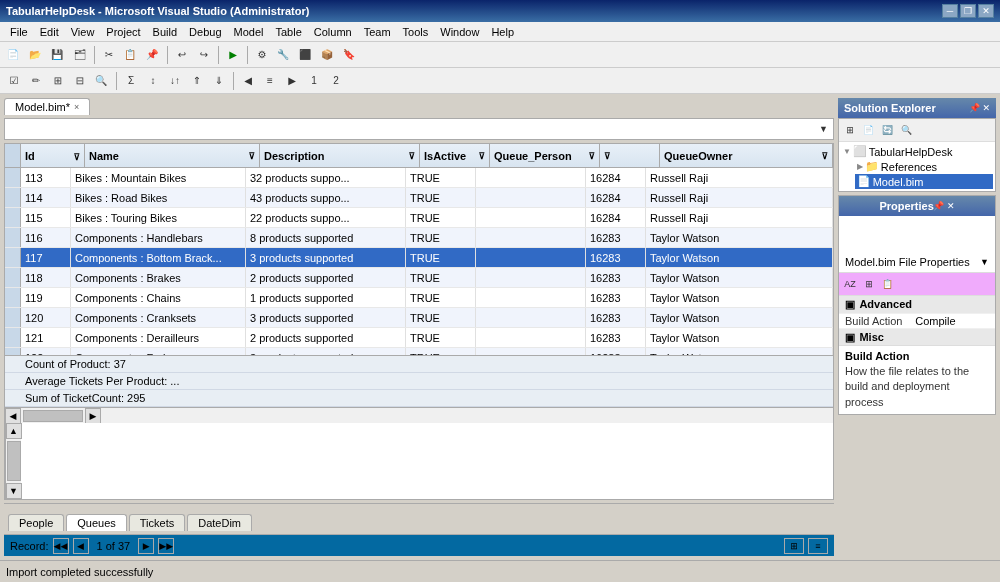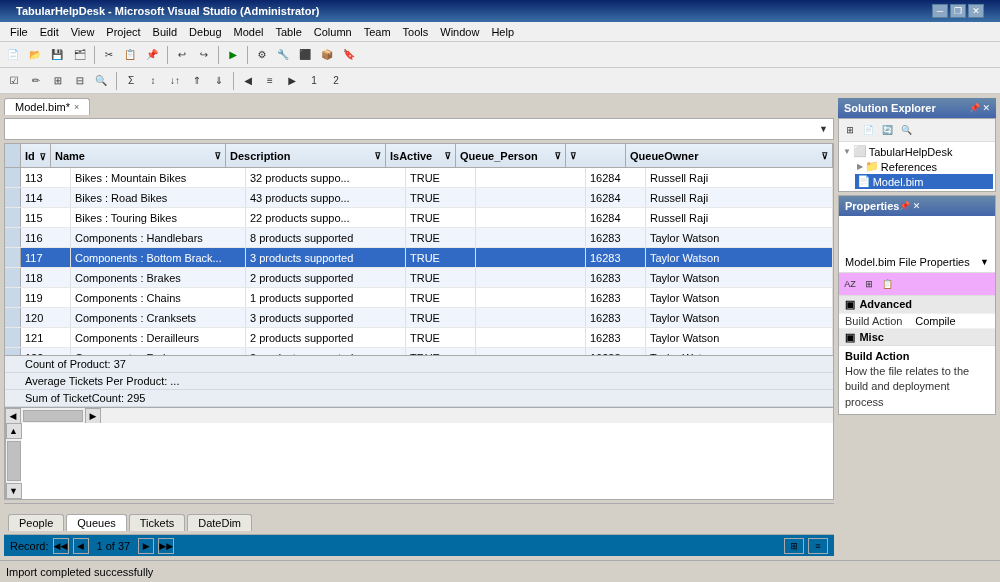--- a/index.html
+++ b/index.html
@@ -2,21 +2,21 @@
 <html><head>
   <meta charset="utf-8">
   <style>
     * { margin: 0; padding: 0; box-sizing: border-box; }
     body { font-family: 'Segoe UI', Tahoma, Geneva, Verdana, sans-serif; font-size: 11px; background: #d4d0c8; overflow: hidden; }
     
     
     .title-bar {
       background: linear-gradient(to bottom, #0a246a, #3a6ea5);
       color: white;
-      padding: 3px 16px;
+      padding: 3px 6px;
       display: flex;
       align-items: center;
       justify-content: space-between;
       height: 22px;
     }
     .title-bar-text { font-size: 11px; font-weight: bold; }
     .title-bar-controls { display: flex; gap: 2px; }
     .title-btn {
       width: 16px; height: 14px; background: #8ba7c4;
       border: 1px solid #5580a0; color: white; font-size: 9px;
@@ -142,21 +142,21 @@
       font-weight: bold;
       display: flex;
       align-items: center;
       justify-content: space-between;
       min-width: 0;
       background: linear-gradient(to bottom, #e8f0f8, #d8e4f0);
       cursor: pointer;
       white-space: nowrap;
       overflow: hidden;
     }
-    .col-header.id-col { width: 30px; flex-shrink: 0; }
+    .col-header.id-col { width: 64px; flex-shrink: 0; }
     .col-header.name-col { width: 175px; flex-shrink: 0; }
     .col-header.desc-col { width: 160px; flex-shrink: 0; }
     .col-header.active-col { width: 70px; flex-shrink: 0; }
     .col-header.queue-col { width: 110px; flex-shrink: 0; }
     .col-header.queuenum-col { width: 60px; flex-shrink: 0; }
     .col-header.owner-col { flex: 1; }
 
     .grid-body { flex: 1; overflow-y: auto; overflow-x: hidden; }
     .grid-row {
       display: flex;
@@ -304,21 +304,21 @@
       flex-direction: column;
     }
     .prop-header-bar {
       background: linear-gradient(to bottom, #6688aa, #4466aa);
       color: white;
       font-size: 11px;
       font-weight: bold;
       padding: 2px 6px;
       display: flex;
       align-items: center;
-      justify-content: flex-start;
+      justify-content: center;
       height: 20px;
     }
     .prop-title-row {
       padding: 4px 6px;
       font-size: 11px;
       border-bottom: 1px solid #ddd;
       display: flex; align-items: center; justify-content: space-between; margin-top: 36px;
     }
     .prop-toolbar { background: #f0abfc; border-bottom: 1px solid #ddd; display: flex; padding: 2px; gap: 1px; }
 

